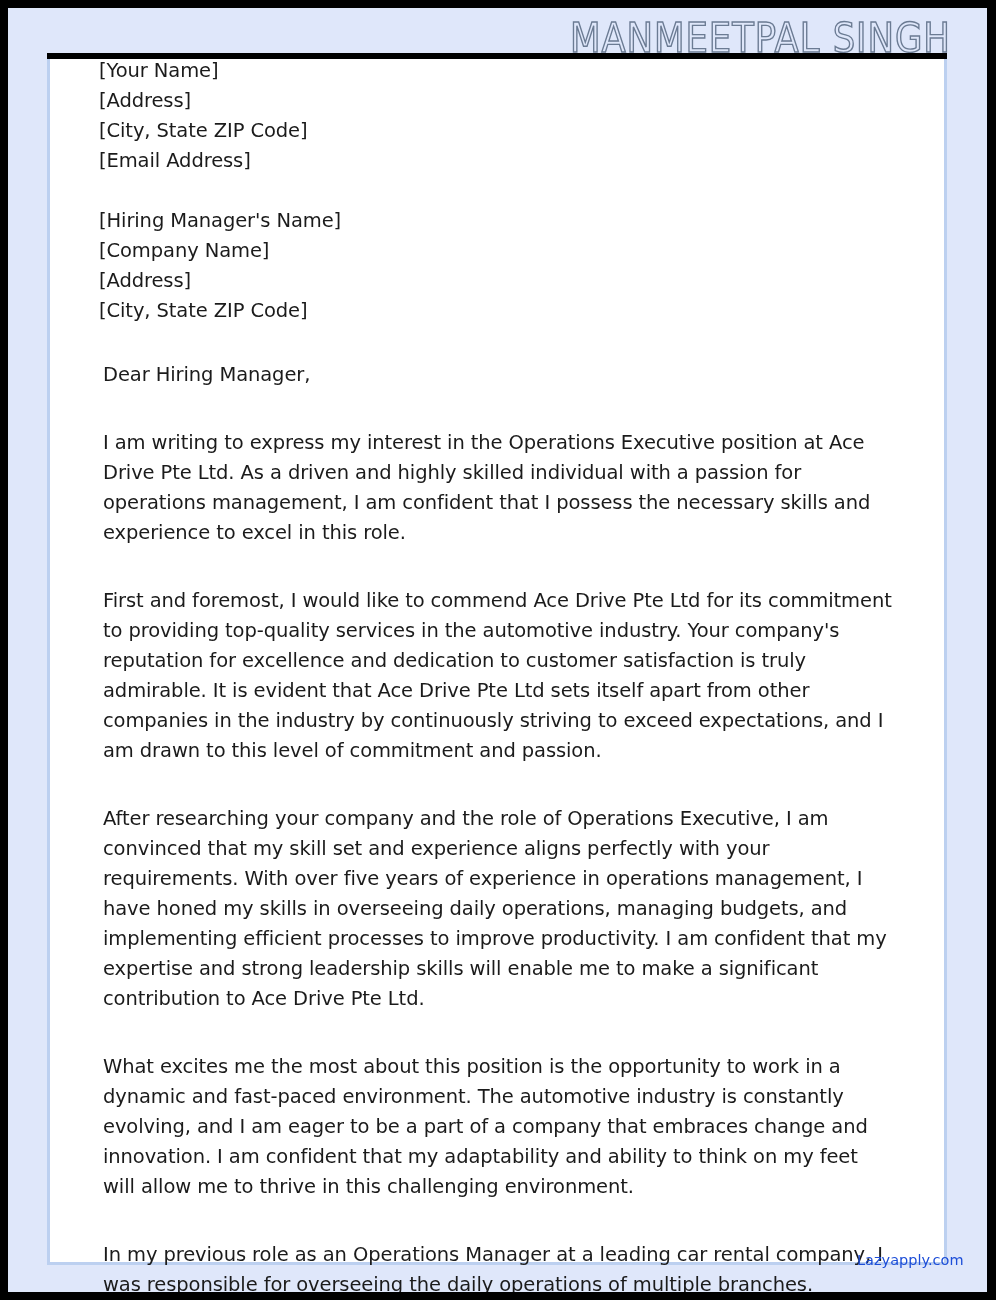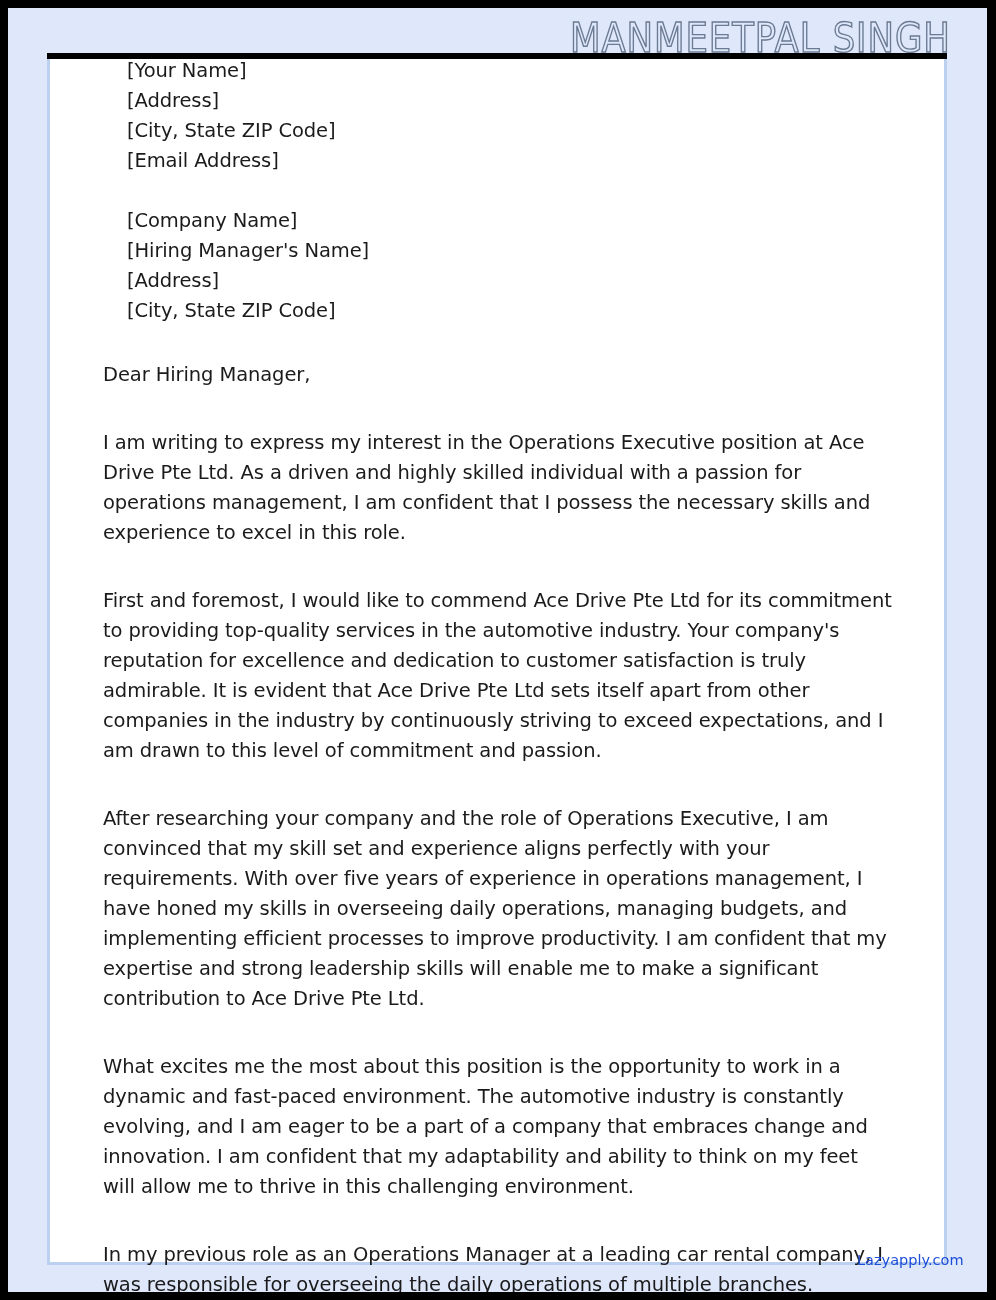--- a/index.html
+++ b/index.html
@@ -86,21 +86,20 @@
     width: 800px;
     font-family: "DejaVu Sans", "Liberation Sans", sans-serif;
     font-size: 19.5px;
     line-height: 30px;
     color: #1b1b1b;
     letter-spacing: -0.1px;
   }
 
   #letter .addr-line {
     white-space: nowrap;
-    margin-left: 28px;
   }
 
   #letter .gap {
     height: 30px;
   }
 
   #letter p {
     margin: 4px;
   }
 
@@ -130,22 +129,22 @@
 
     <div id="letter">
 
       <div class="addr-line">[Your Name]</div>
       <div class="addr-line">[Address]</div>
       <div class="addr-line">[City, State ZIP Code]</div>
       <div class="addr-line">[Email Address]</div>
 
       <div class="gap"></div>
 
+      <div class="addr-line">[Hiring Manager's Name]</div>
       <div class="addr-line">[Company Name]</div>
-      <div class="addr-line">[Hiring Manager's Name]</div>
       <div class="addr-line">[Address]</div>
       <div class="addr-line">[City, State ZIP Code]</div>
 
       <div class="gap"></div>
 
       <p>Dear Hiring Manager,</p>
 
       <div class="gap"></div>
       <p>I am writing to express my interest in the Operations Executive position at Ace Drive Pte Ltd. As a driven and highly skilled individual with a passion for operations management, I am confident that I possess the necessary skills and experience to excel in this role.</p>
 

